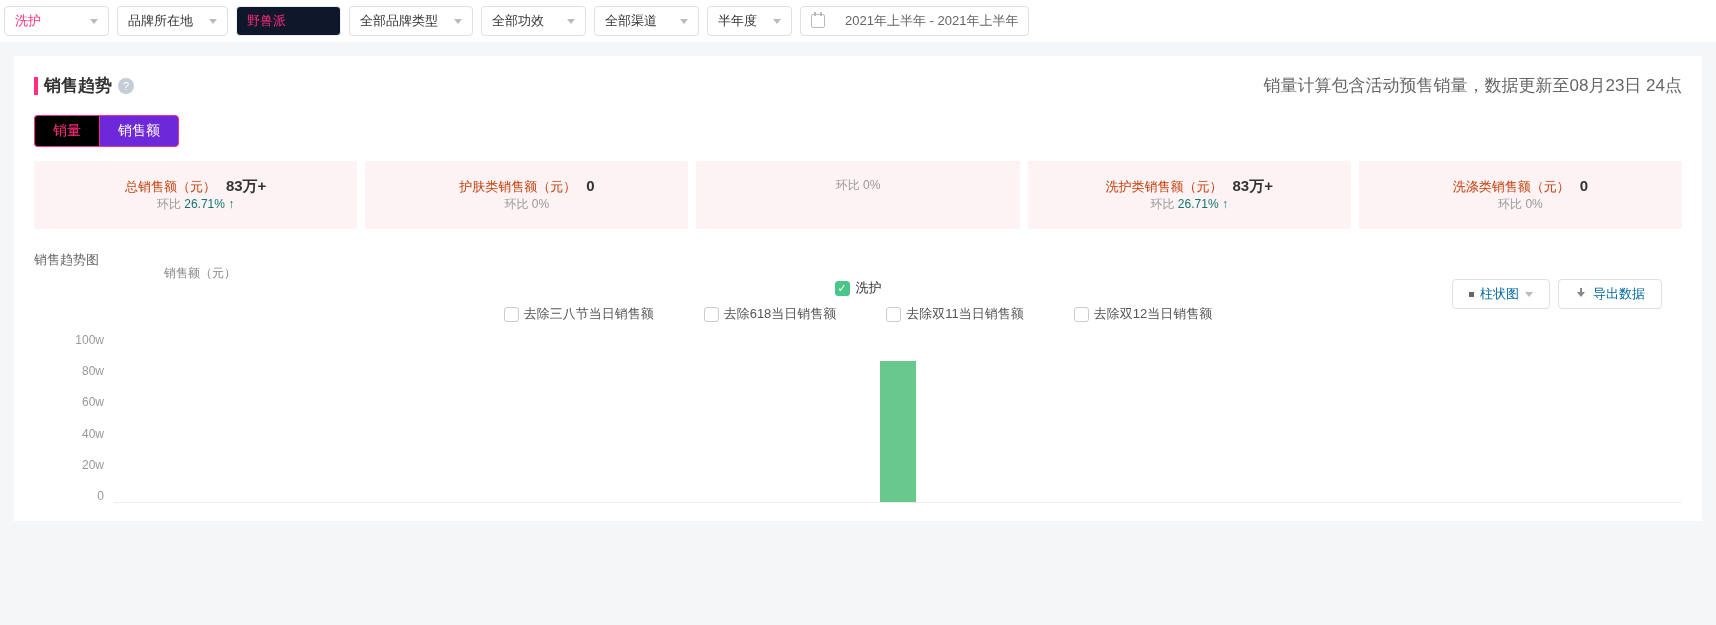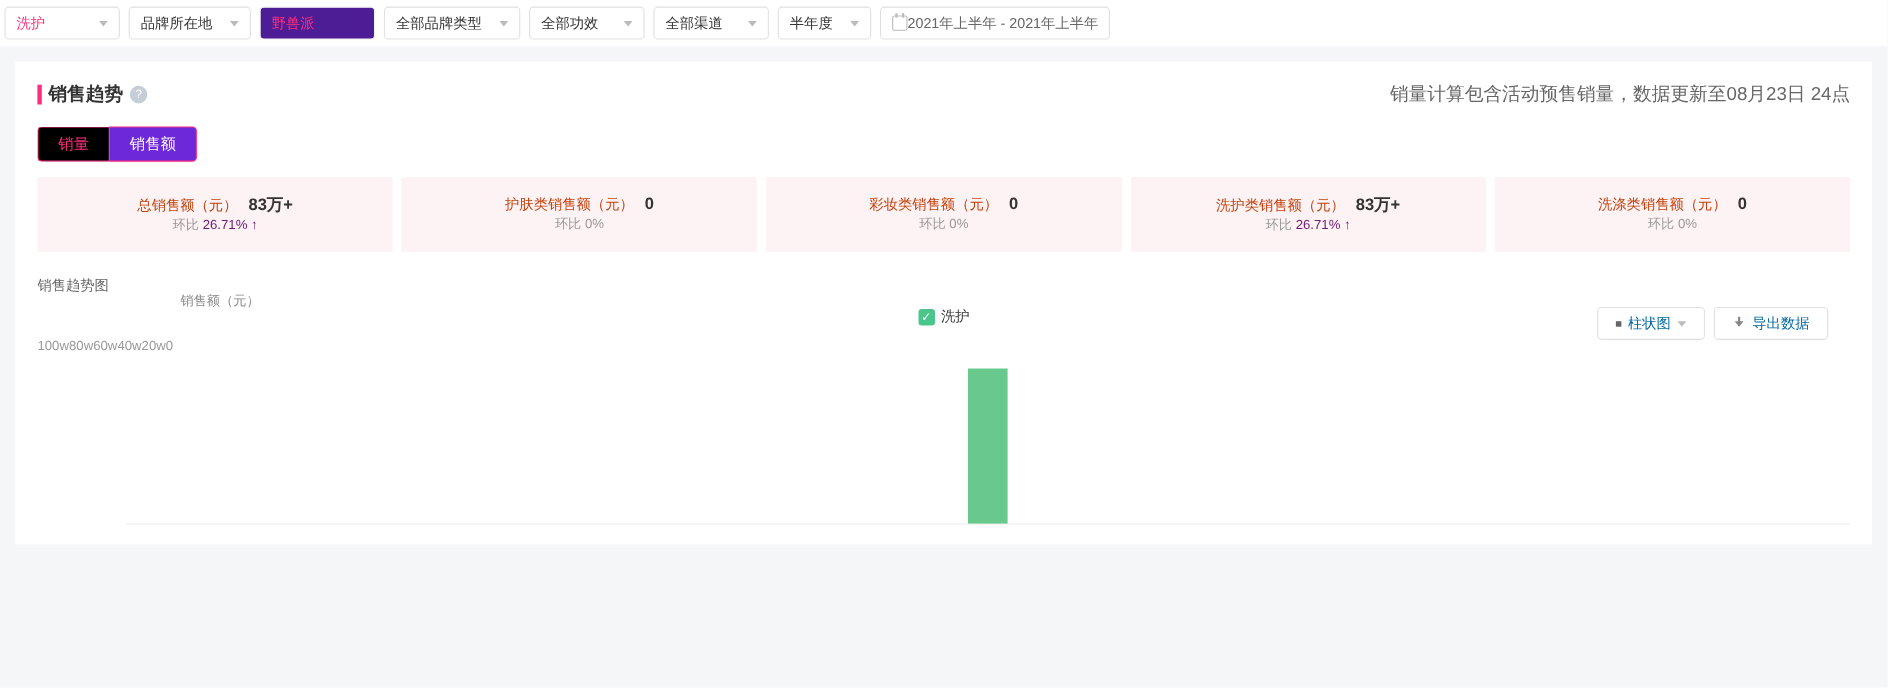--- a/index.html
+++ b/index.html
@@ -1,57 +1,57 @@
 <!DOCTYPE html>
 <html><head>
 <meta charset="utf-8">
 <style>
 *{box-sizing:border-box;margin:0;padding:0;font-family:-apple-system,BlinkMacSystemFont,"PingFang SC","Microsoft YaHei",sans-serif}
 body{background:#f5f6f8;font-size:13px;color:#333}
 .filters{display:flex;gap:8px;padding:6px 4px;background:#fff}
 .sel{border:1px solid #e0e0e0;border-radius:4px;height:30px;display:flex;align-items:center;padding:0 10px;cursor:pointer;background:#fff;gap:16px;min-width:105px;justify-content:space-between}
 .sel.pink{color:#ff2e7e}
-.sel.hl{background:#4c1d95;border-color:#f0f0f0}
+.sel.hl{background:#0f172a;border-color:#f0f0f0}
 .chev{width:0;height:0;border-left:4px solid transparent;border-right:4px solid transparent;border-top:5px solid #bbb}
-.dr{border:1px solid #e0e0e0;border-radius:4px;height:30px;display:flex;align-items:center;padding:0 10px;gap:0;color:#666}
+.dr{border:1px solid #e0e0e0;border-radius:4px;height:30px;display:flex;align-items:center;padding:0 10px;gap:20px;color:#666}
 .cal{width:14px;height:14px;border:1.5px solid #bbb;border-radius:2px;position:relative;display:inline-block}
 .cal:before,.cal:after{content:"";position:absolute;width:2px;height:4px;background:#bbb;top:-3px}
 .cal:before{left:2px}.cal:after{right:2px}
 .main{background:#fff;margin:14px;padding:18px 20px}
 .hdr{display:flex;justify-content:space-between;align-items:center;margin-bottom:18px}
 .ttl{display:flex;align-items:center;gap:6px}
 .bar{width:4px;height:18px;background:#ff2e7e}
 .ttl-t{font-size:17px;font-weight:600}
 .qm{width:16px;height:16px;border-radius:50%;background:#c5cdd6;color:#fff;display:flex;align-items:center;justify-content:center;font-size:11px}
 .note{font-size:17px;color:#666}
 .tabs{display:flex;margin-bottom:14px}
 .tab{border:1px solid #ff2e7e;padding:6px 18px;font-size:14px;cursor:pointer}
 .tab:first-child{border-radius:4px 0 0 4px;border-right:none;color:#ff2e7e;background:#000000}
 .tab.on{background:#6d28d9;color:#fff;border-radius:0 4px 4px 0}
 .cards{display:flex;gap:8px;margin-bottom:22px}
 .card{flex:1;background:#fdf2f4;padding:16px 10px;text-align:center;border-radius:2px}
 .c-lbl{color:#c2410c;font-size:13px;margin-bottom:6px}
 .c-val{font-size:15px;font-weight:600;display:inline;margin-left:10px}
 .c-hb{font-size:12px;color:#999}
-.up{color:#701a75}
+.up{color:#0f766e}
 .sub-t{font-size:13px;color:#666;margin-bottom:10px}
 .legend-row{display:flex;justify-content:center;align-items:center;gap:6px;margin-bottom:8px}
 .cb{width:15px;height:15px;border:1.5px solid #ccc;border-radius:3px;display:inline-flex;align-items:center;justify-content:center}
 .cb.on{background:#4ac58b;border-color:#4ac58b;color:#fff;font-size:11px}
 .chk-row{display:flex;justify-content:center;gap:50px;margin-bottom:6px}
 .chk{display:flex;align-items:center;gap:5px;font-size:13px;color:#555}
 .ctrls{position:absolute;right:20px;display:flex;gap:8px;top:0}
 .btn{border:1px solid #e0e0e0;border-radius:4px;height:30px;display:flex;align-items:center;padding:0 16px;gap:6px;cursor:pointer;font-size:13px;color:#0369a1}
 .dot{width:5px;height:5px;background:#666;border-radius:0}
 .dl{width:12px;height:12px;position:relative}
 .dl:before{content:"";position:absolute;left:5px;top:0;width:2px;height:8px;background:#888}
 .dl:after{content:"";position:absolute;left:2px;top:4px;width:0;height:0;border-left:4px solid transparent;border-right:4px solid transparent;border-top:5px solid #888}
 .chart-wrap{position:relative}
 .chart{display:flex;margin-top:10px}
-.ylabs{width:80px;text-align:right;padding-right:10px;display:flex;flex-direction:row;justify-content:space-between;height:170px;font-size:12px;color:#999}
+.ylabs{width:80px;text-align:right;padding-right:10px;display:flex;flex-direction:column;justify-content:space-between;height:170px;font-size:12px;color:#999}
 .plot{flex:1;height:170px;position:relative;border-bottom:1px solid #eee}
 .ylbl{position:absolute;left:130px;top:-14px;font-size:12px;color:#888}
 .barv{position:absolute;bottom:0;width:36px;background:#69c98d;left:50%;transform:translateX(-50%)}
 .xlab{text-align:center;font-size:12px;color:#888;margin-top:4px;margin-left:80px}
 </style>
 </head>
 <body>
 
 <div class="filters">
   <div class="sel pink">
@@ -105,21 +105,20 @@
   <div class="cards" id="cards">
       <div class="card">
         <div><span class="c-lbl">总销售额（元）</span><span class="c-val">83万+</span></div>
         <div class="c-hb">环比 <span class="up">26.71% ↑</span></div>
       </div>
       <div class="card">
         <div><span class="c-lbl">护肤类销售额（元）</span><span class="c-val">0</span></div>
         <div class="c-hb">环比 <span class="">0%</span></div>
       </div>
       <div class="card">
-        <div><span class="c-lbl">彩妆类销售额（元）</span><span class="c-val">0</span></div>
         <div class="c-hb">环比 <span class="">0%</span></div>
       </div>
       <div class="card">
         <div><span class="c-lbl">洗护类销售额（元）</span><span class="c-val">83万+</span></div>
         <div class="c-hb">环比 <span class="up">26.71% ↑</span></div>
       </div>
       <div class="card">
         <div><span class="c-lbl">洗涤类销售额（元）</span><span class="c-val">0</span></div>
         <div class="c-hb">环比 <span class="">0%</span></div>
       </div>
@@ -137,20 +136,38 @@
       <div class="btn">
           <span class="dl"></span>
           <span>导出数据</span>
         </div>
     </div>
 
     <div class="legend-row">
       <span class="cb on">✓</span>
       <span>洗护</span>
     </div>
+    <div class="chk-row" id="chks">
+        <div class="chk">
+          <span class="cb"></span>
+          <span>去除三八节当日销售额</span>
+        </div>
+        <div class="chk">
+          <span class="cb"></span>
+          <span>去除618当日销售额</span>
+        </div>
+        <div class="chk">
+          <span class="cb"></span>
+          <span>去除双11当日销售额</span>
+        </div>
+        <div class="chk">
+          <span class="cb"></span>
+          <span>去除双12当日销售额</span>
+        </div>
+      </div>
 
     <div class="ylbl">销售额（元）</div>
     <div class="chart">
       <div class="ylabs" id="yticks">
           <span>100w</span>
           <span>80w</span>
           <span>60w</span>
           <span>40w</span>
           <span>20w</span>
           <span>0</span>

